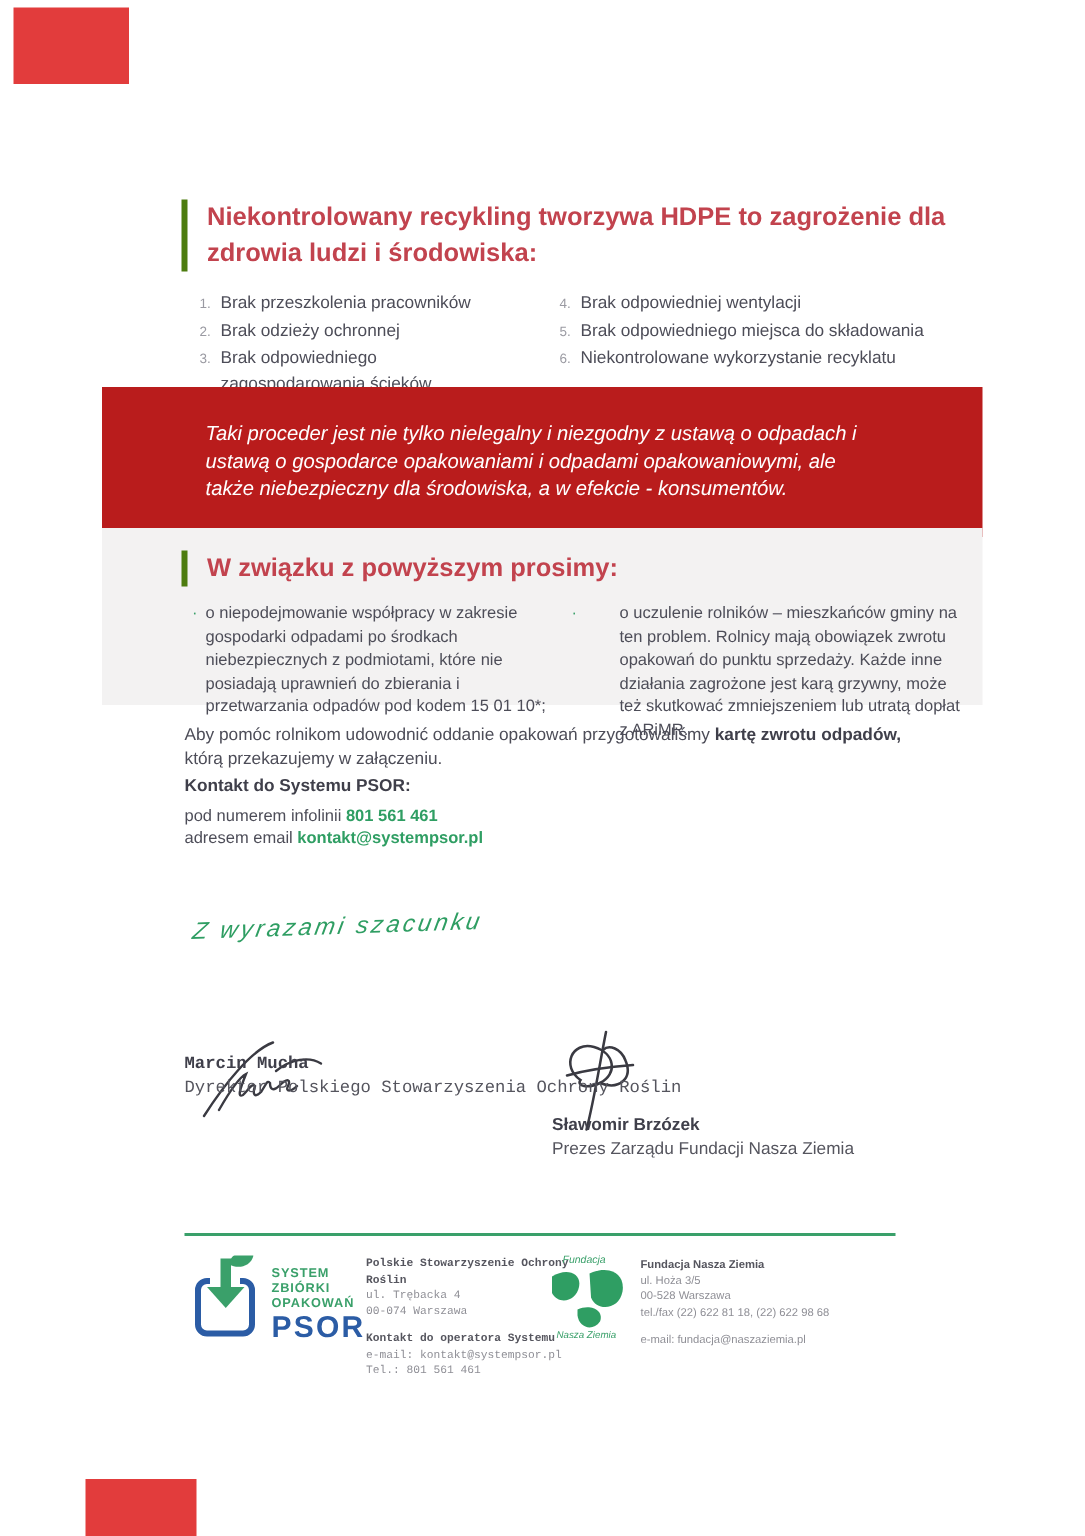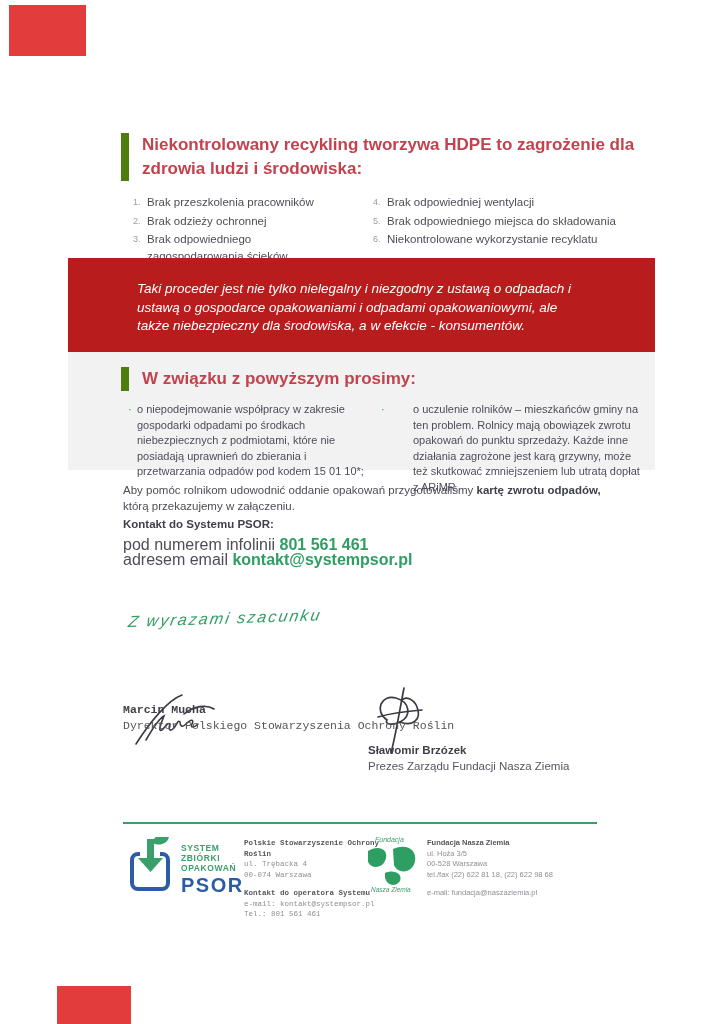--- a/index.html
+++ b/index.html
@@ -5,21 +5,21 @@
   html,body{margin:0;padding:0;background:#ffffff;}
   .page{position:relative;width:723px;height:1024px;background:#ffffff;overflow:hidden;
         font-family:"Liberation Sans",sans-serif;color:#4d4d58;}
   .abs{position:absolute;}
 
   
   .corner-top{left:9px;top:5px;width:77px;height:51px;background:#e23c3c;}
   .corner-bottom{left:57px;top:986px;width:74px;height:38px;background:#e23c3c;}
 
   
-  .h-red{border-left:8px solid #4d7c0f;padding-left:13px;font-weight:bold;
+  .h-red{border-left:4px solid #4d7c0f;padding-left:13px;font-weight:bold;
          color:#c2434e;font-size:17px;line-height:24px;}
   .heading1{left:121px;top:133px;width:515px;}
 
   
   .hazards{left:133px;top:194px;display:flex;}
   .hz-col{display:flex;flex-direction:column;}
   .hz-col.left{width:240px;margin-right:0;}
   .hz-col.right{width:260px;}
   .hz-item{display:flex;margin-bottom:2px;}
   .hz-num{width:14px;flex:0 0 14px;font-size:9px;color:#9a9aa2;padding-top:3px;}
@@ -41,21 +41,21 @@
   .req-col.right{width:260px;}
   .req-marker{color:#3aa06a;font-size:11px;line-height:15.5px;width:9px;flex:0 0 9px;}
   .req-text{font-size:11px;line-height:15.5px;color:#4d4d58;}
   .req-col.left .req-text{width:232px;}
   .req-col.right .req-text{width:248px;margin-left:23px;}
 
   
   .para{left:123px;top:482px;width:500px;font-size:11.5px;line-height:16px;color:#4d4d58;}
   .para b{color:#3f3f4a;}
   .contact-heading{left:123px;top:518px;font-size:11.5px;font-weight:bold;color:#3f3f4a;}
-  .contact-line{font-size:16px;line-height:15px;color:#4d4d58;}
+  .contact-line{font-size:11px;line-height:15px;color:#4d4d58;}
   .phone-line{left:123px;top:537px;}
   .email-line{left:123px;top:552px;}
   .green-strong{color:#2f9e63;font-weight:bold;text-decoration:none;}
 
   
   .closing{left:123px;top:571px;width:445px;font-size:16px;line-height:26px;color:#2f9e63;}
   .closing .bold{font-weight:bold;}
   .handnote{left:130px;top:613px;color:#2f9e63;font-size:16px;font-style:italic;
             letter-spacing:2px;transform:skewX(-12deg) rotate(-2deg);transform-origin:left top;}
 

